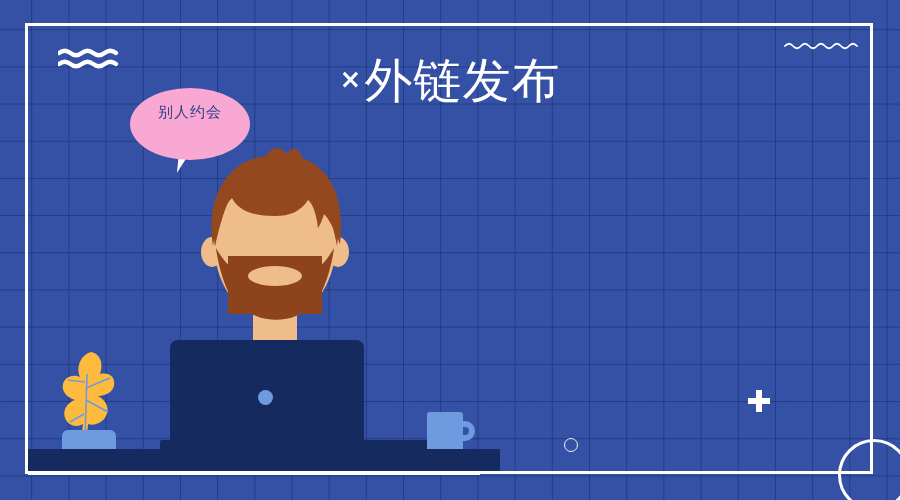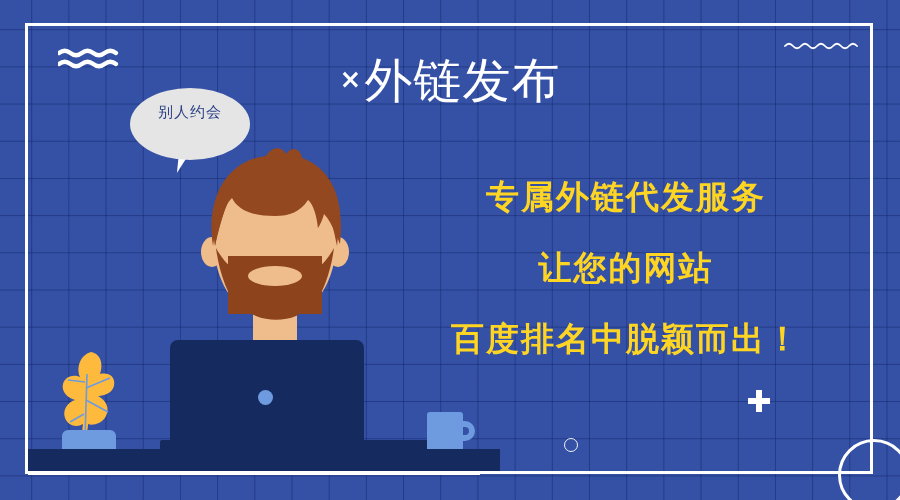--- a/index.html
+++ b/index.html
@@ -127,21 +127,21 @@
   #sales-copy .copy-line { display: block; margin-bottom: 38px; white-space: nowrap; }
   #sales-copy .copy-line:last-child { margin-bottom: 0; }
 
   
   #speech-bubble {
     position: absolute;
     left: 130px;
     top: 88px;
     width: 120px;
     height: 72px;
-    background: #e5e5e5;
+    background: #f9a8d4;
     border-radius: 50% / 50%;
     color: #2b3f85;
     font-size: 15px;
     line-height: 21px;
     text-align: center;
     padding-top: 14px;
     box-sizing: border-box;
     letter-spacing: 1px;
   }
   #bubble-tail {
@@ -219,25 +219,20 @@
   </svg>
 
   <div id="plus-mark"></div>
 
   <div id="small-circle"></div>
 
   <div id="headline">
     <span class="x-mark">×</span><span>外链发布</span>
   </div>
 
-  <div id="sales-copy">
-    <span class="copy-line">专属外链代发服务</span>
-    <span class="copy-line">让您的网站</span>
-    <span class="copy-line">百度排名中脱颖而出！</span>
-  </div>
 
   <svg id="character" viewBox="0 0 900 500">
 
     <path d="M205 442 C205 374 233 340 276 340 C319 340 347 374 347 442 Z" fill="#6e9be0"></path>
 
     <rect x="253" y="292" width="44" height="66" rx="12" fill="#efbd8c"></rect>
 
     <ellipse cx="212" cy="252" rx="11" ry="15" fill="#efbd8c"></ellipse>
     <ellipse cx="338" cy="252" rx="11" ry="15" fill="#efbd8c"></ellipse>
 

